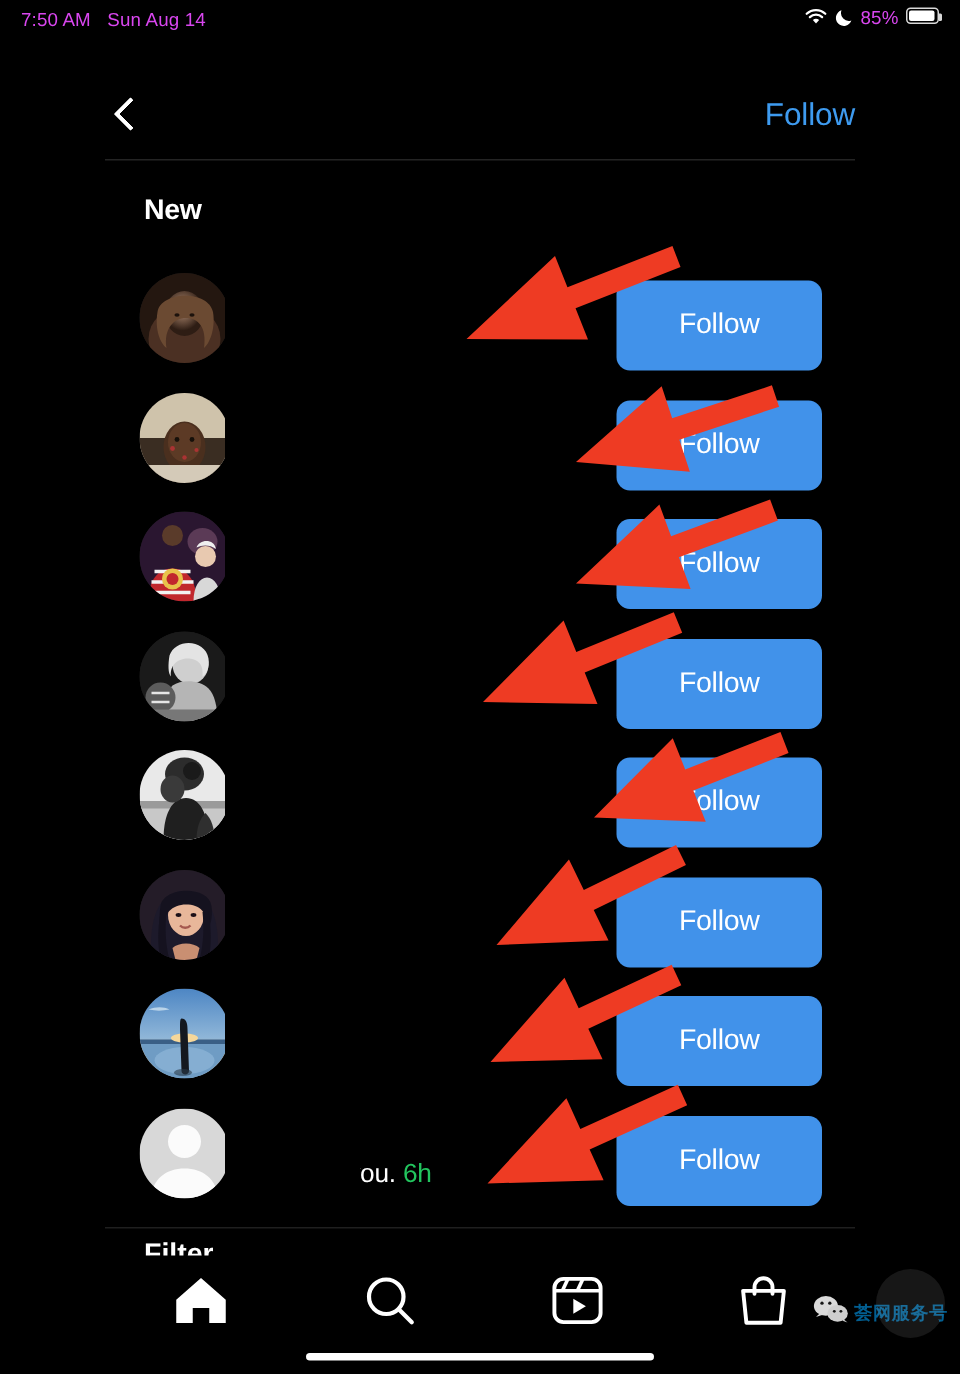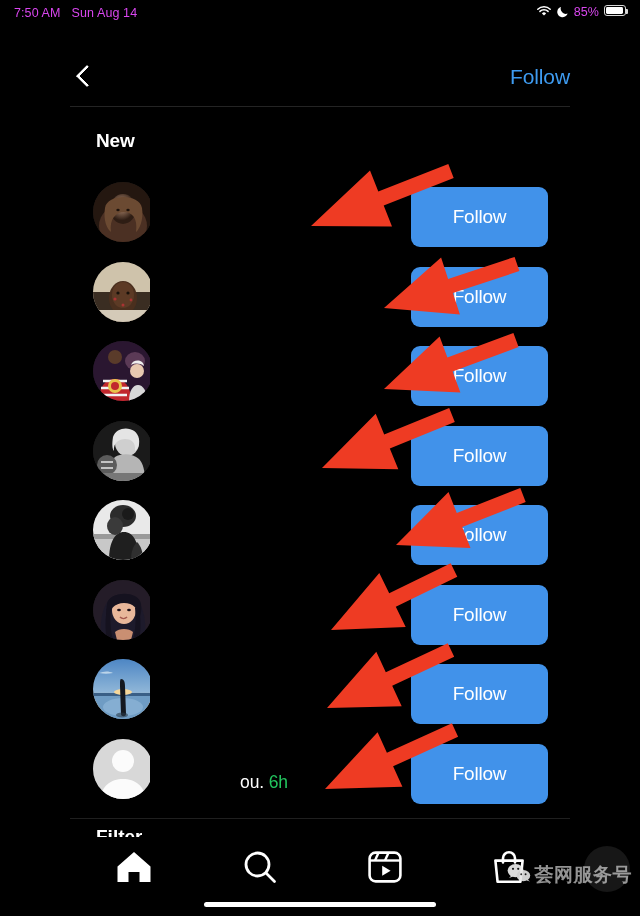--- a/index.html
+++ b/index.html
@@ -114,21 +114,21 @@
     position:absolute; bottom:9px; left:50%; transform:translateX(-50%);
     width:232px; height:5px; background:#fff; border-radius:3px;
   }
 
   
   .wm{
     position:absolute; right:8px; bottom:28px; display:flex; align-items:center;
     gap:4px; opacity:.9;
   }
   .wm-txt{
-    font-size:19px; color:#a3a3a3; letter-spacing:.5px;
+    font-size:12px; color:#0369a1; letter-spacing:.5px;
     font-family:"DejaVu Sans", sans-serif; font-weight:bold;
     text-shadow:0 0 2px #000;
   }
   .wm-circle{
     position:absolute; right:2px; bottom:-4px; width:46px; height:46px;
     border-radius:50%; background:rgba(255,255,255,.10);
   }
 </style>
 </head>
 <body>

